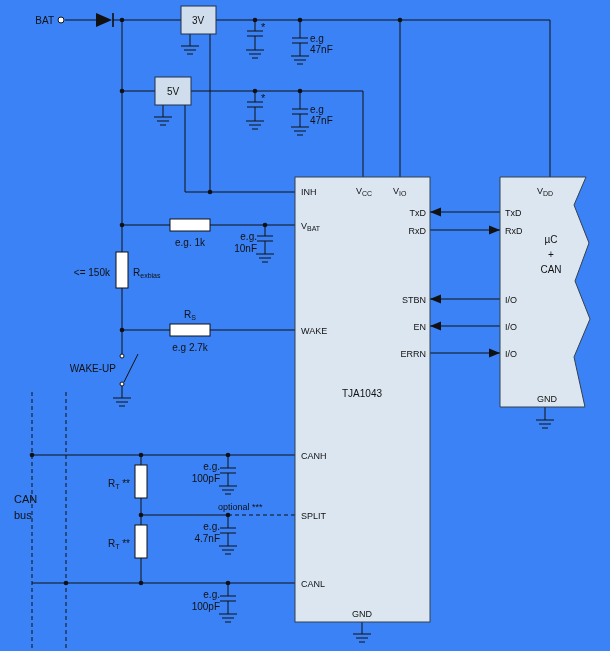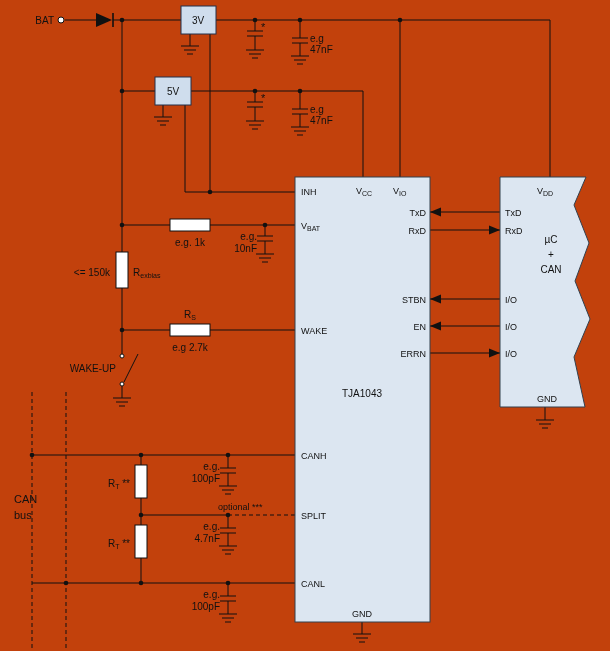--- a/index.html
+++ b/index.html
@@ -1,16 +1,16 @@
 <!DOCTYPE html>
 <html><head>
 <meta charset="utf-8">
 <style>
   html,body { margin:0; padding:0; background:#ffffff; }
-  #stage { width:610px; height:651px; position:relative; background:#c2410c; }
+  #stage { width:610px; height:651px; position:relative; background:#3b82f6; }
   svg { display:block; }
   svg text { font-family:"Liberation Sans", sans-serif; font-size:10px; fill:#111; }
   .pin  { font-size:9px; }
   .sub  { font-size:7px; }
   .big  { font-size:11px; }
   .w    { stroke:#111; stroke-width:1; fill:none; }
   .wd   { stroke:#111; stroke-width:1; fill:none; stroke-dasharray:4,3; }
   .blk  { fill:#dce6f1; stroke:#33404d; stroke-width:1; }
   .reg  { fill:#cfdded; stroke:#22314a; stroke-width:1; }
   .res  { fill:#ffffff; stroke:#111; stroke-width:1; }

